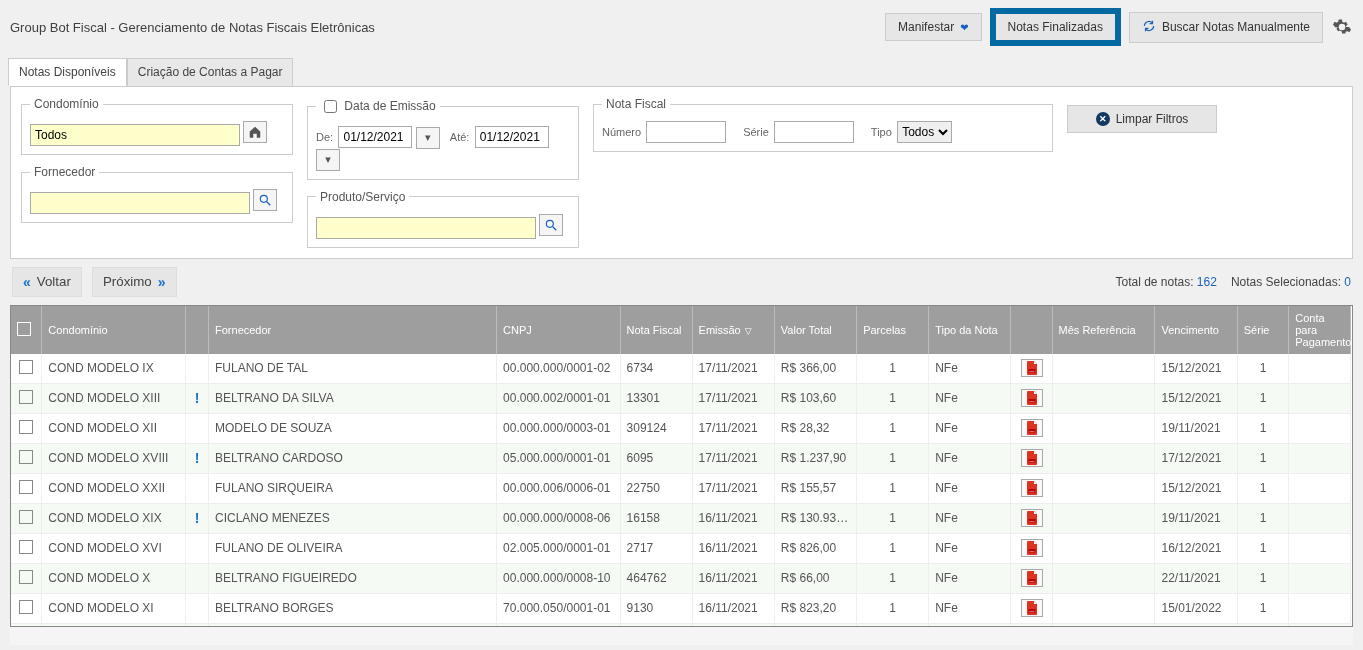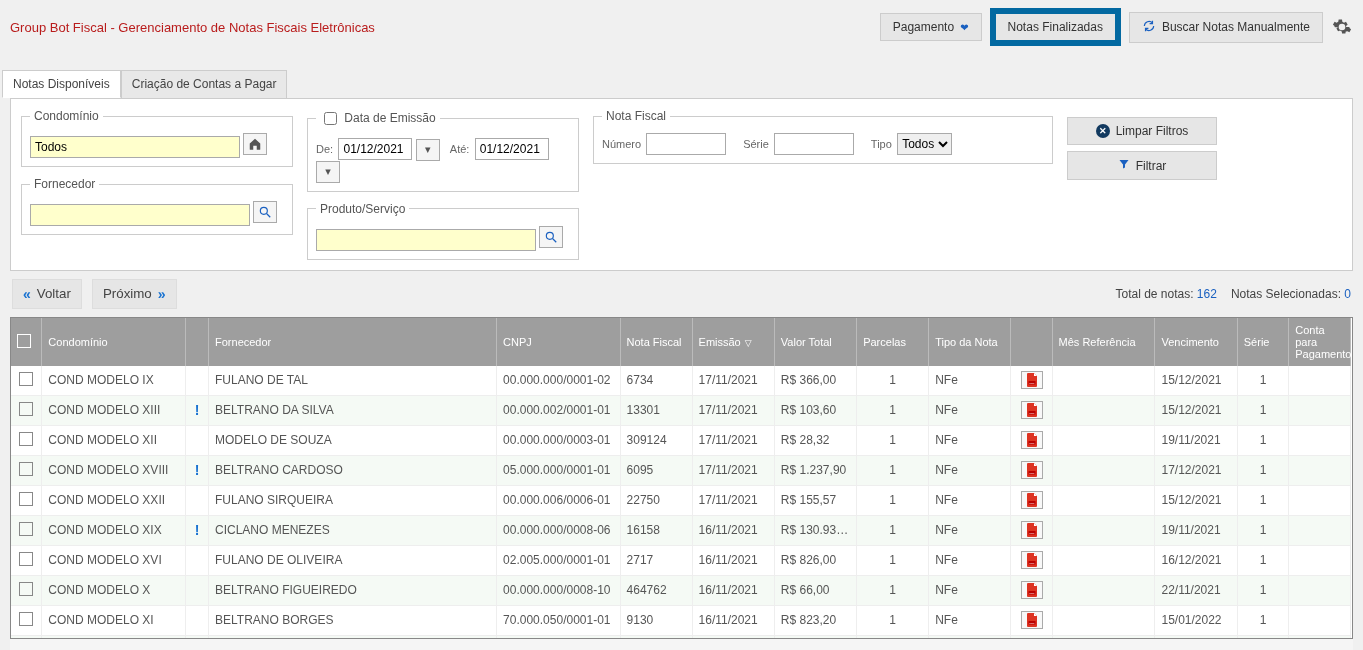--- a/index.html
+++ b/index.html
@@ -12,36 +12,36 @@
     width: 1363px;
     height: 650px;
     overflow: hidden;
   }
   .topbar {
     display: flex;
     align-items: center;
     padding: 8px 10px;
     gap: 8px;
   }
-  .title { flex: 1; font-size: 13px; color: #b91c1c; }
+  .title { flex: 1; font-size: 13px; color: #404040; }
   .btn {
     background: #e6e6e6;
     border: 1px solid #ccc;
     padding: 6px 12px;
     cursor: pointer;
     display: inline-flex;
     align-items: center;
     gap: 6px;
     color: #333;
     font-size: 12px;
   }
   .btn.hl { border: 6px solid #0369a1; }
   .gear { width:22px; height:22px; display:inline-flex;align-items:center;justify-content:center;}
   .gear svg { width:20px;height:20px;fill:#555;}
-  .tabs { display:flex; padding-left:2px; gap:0; margin-top:16px;}
+  .tabs { display:flex; padding-left:8px; gap:0; margin-top:4px;}
   .tab {
     padding:6px 10px;
     border:1px solid #ccc;
     background:#e8e8e8;
     border-bottom:none;
     cursor:pointer;
     color:#444;
     font-size:12px;
   }
   .tab.active { background:#fff; border-bottom:1px solid #fff; position:relative; z-index:2;}
@@ -140,21 +140,21 @@
   select.tipo-sel{height:22px;border:1px solid #aaa;font-size:12px;}
   .hscroll{height:18px;overflow-x:scroll;margin:0 10px;background:#f5f5f5;}
   .hscroll-inner{width:1400px;height:1px;}
 </style>
 </head>
 <body>
 
 <div class="topbar">
   <div class="title">Group Bot Fiscal - Gerenciamento de Notas Fiscais Eletrônicas</div>
   <button class="btn">
-    <span>Pagamento</span>
+    <span>Manifestar</span>
     <span class="heart">❤</span>
   </button>
   <button class="btn hl">
     <span>Notas Finalizadas</span>
   </button>
   <button class="btn">
     <span class="refresh-ic">
       <svg viewBox="0 0 24 24">
           <path d="M4 12a8 8 0 0 1 14-5M20 12a8 8 0 0 1-14 5M18 3v5h-5M6 21v-5h5"></path>
         </svg>
@@ -235,28 +235,20 @@
       <select class="tipo-sel">
         <option>Todos</option>
       </select>
     </fieldset>
   </div>
 
   <div class="filtercol">
     <button class="btn">
       <span class="x-ic">✕</span>
       <span>Limpar Filtros</span>
-    </button>
-    <button class="btn">
-      <span class="funnel-ic">
-        <svg viewBox="0 0 24 24">
-            <path d="M3 4h18l-7 9v6l-4 2v-8z"></path>
-          </svg>
-      </span>
-      <span>Filtrar</span>
     </button>
   </div>
 </div>
 
 <div class="navrow">
   <button class="navbtn">
     <span class="chev">«</span>
     <span>Voltar</span>
   </button>
   <button class="navbtn">

